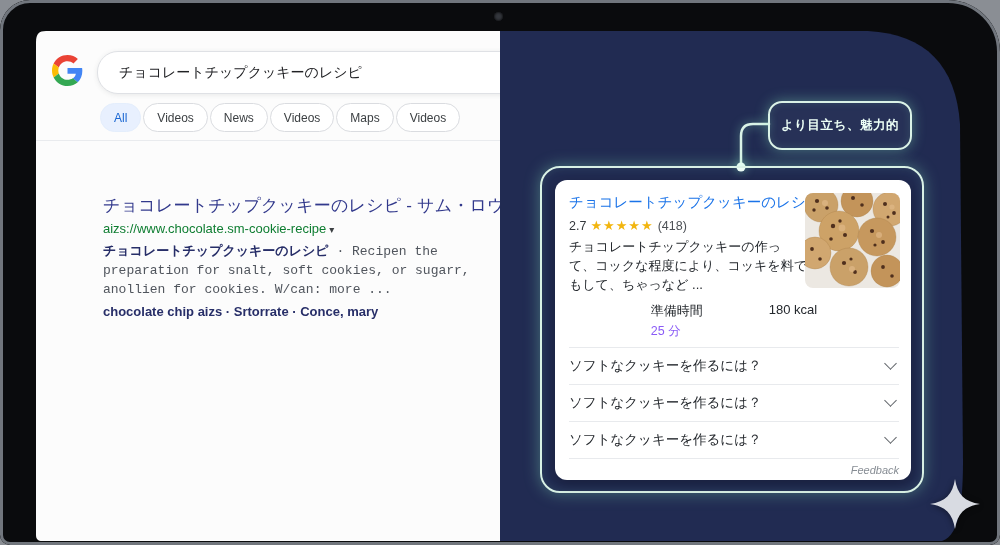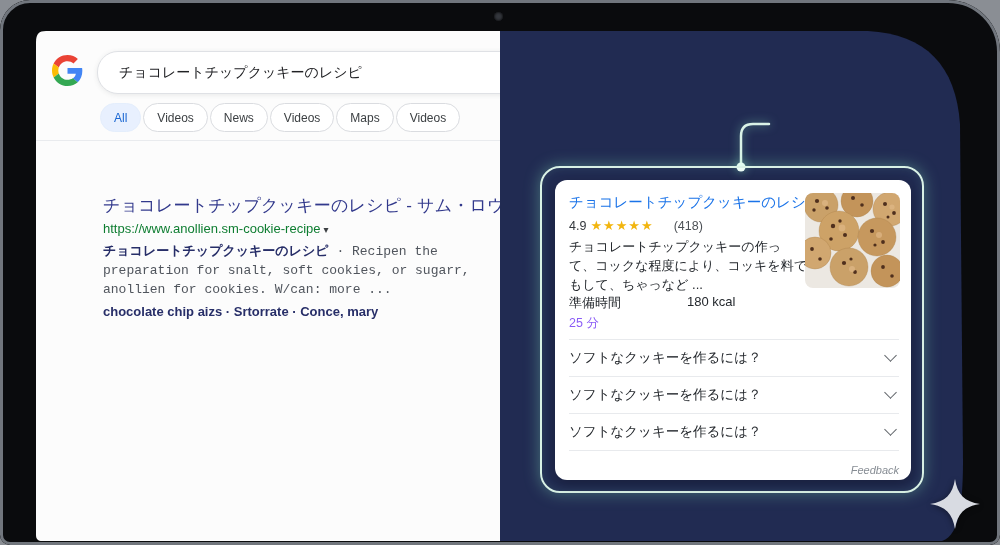--- a/index.html
+++ b/index.html
@@ -48,24 +48,24 @@
            background:rgba(255,255,255,.03);z-index:3;white-space:nowrap;}
   .glow-card{position:absolute;left:40px;top:166px;width:384px;height:327px;
              border:2.5px solid #d9f2e6;border-radius:20px;box-sizing:border-box;
              box-shadow:0 0 16px rgba(140,240,195,.38),inset 0 0 10px rgba(140,240,195,.12);z-index:2;}
   .white-card{position:absolute;left:13px;top:12px;right:11px;bottom:11px;background:#fff;
               border-radius:12px;box-shadow:0 4px 14px rgba(0,0,0,.28);
               padding:13px 12px 4px 14px;box-sizing:border-box;overflow:hidden;}
   .card-title{font-size:14.5px;font-weight:500;color:#1a73e8;width:242px;white-space:nowrap;}
   .rating-row{margin-top:6px;font-size:12.5px;color:#33373c;display:flex;align-items:center;gap:4px;}
   .stars{color:#f2b50e;font-size:13px;letter-spacing:1px;}
-  .review-count{color:#4d5156;margin-left:16px;}
+  .review-count{color:#4d5156;}
   .card-desc{margin-top:4px;width:238px;font-size:13px;line-height:19px;color:#24282d;}
   .card-image{position:absolute;top:13px;right:11px;width:95px;height:95px;border-radius:8px;overflow:hidden;}
-  .meta-row{display:flex;}
+  .meta-row{margin-top:8px;display:flex;justify-content:center;}
   .meta-col1{width:118px;}
   .meta-label,.meta-cal{font-size:13px;color:#24282d;}
   .meta-value{font-size:12.5px;color:#8b5cf6;margin-top:3px;}
   .faq-heading{margin-top:6px;font-size:15px;color:#24282d;}
   .faq-divider{height:1px;background:#e8eaed;margin-top:7px;}
   .faq-row{height:36px;display:flex;align-items:center;justify-content:space-between;
            border-bottom:1px solid #e8eaed;font-size:13.5px;color:#24282d;cursor:pointer;}
   .faq-row:last-of-type{border-bottom:none;}
   .chevron{width:8px;height:8px;border-right:1.6px solid #5f6368;border-bottom:1.6px solid #5f6368;
            transform:rotate(45deg);margin-right:4px;margin-top:-5px;flex:none;}
@@ -100,43 +100,44 @@
         <div class="chip">Maps</div>
         <div class="chip">Videos</div>
 
       </div>
 
       <div class="serp-divider"></div>
 
       <div class="result">
         <div class="result-title">チョコレートチップクッキーのレシピ - サム・ロウズ</div>
         <div class="result-url">
-          <span>https://www.anollien.sm-cookie-recipe</span><span class="arrow">▾</span>
+          <span>aizs://www.chocolate.sm-cookie-recipe</span><span class="arrow">▾</span>
         </div>
         <div class="result-snippet">
           <span class="snippet-lead">チョコレートチップクッキーのレシピ</span><span> · Recipen the preparation for snalt, soft cookies, or sugarr, anollien for cookies. W/can: more ...</span>
         </div>
         <div class="result-sitelinks">chocolate chip aizs · Srtorrate · Conce, mary</div>
       </div>
     </div>
 
     <div class="rich">
       <svg class="connector" viewBox="0 0 500 545">
         <path d="M 269 124 L 253 124 Q 241 124 241 136 L 241 163" fill="none" stroke="#daf3e7" stroke-width="2.5" stroke-linecap="round"></path>
         <circle cx="241" cy="167" r="4.5" fill="#f2fff9"></circle>
       </svg>
 
+      <div class="callout">より目立ち、魅力的</div>
 
       <div class="glow-card">
         <div class="white-card">
 
           <div class="card-title">チョコレートチップクッキーのレシピ</div>
 
           <div class="rating-row">
-            <span>4.9</span>
+            <span>2.7</span>
             <span class="stars">★★★★★</span>
             <span class="review-count">(418)</span>
           </div>
 
           <div class="card-desc">チョコレートチップクッキーの作って、コックな程度により、コッキを料でもして、ちゃっなど ...</div>
 
           <svg class="card-image" viewBox="0 0 95 95">
             <rect width="95" height="95" fill="#ece8e2"></rect>
             <g stroke="#a97f46" stroke-width="0.6" stroke-opacity="0.55">
               <circle cx="16" cy="12" r="17" fill="#caa169"></circle>

